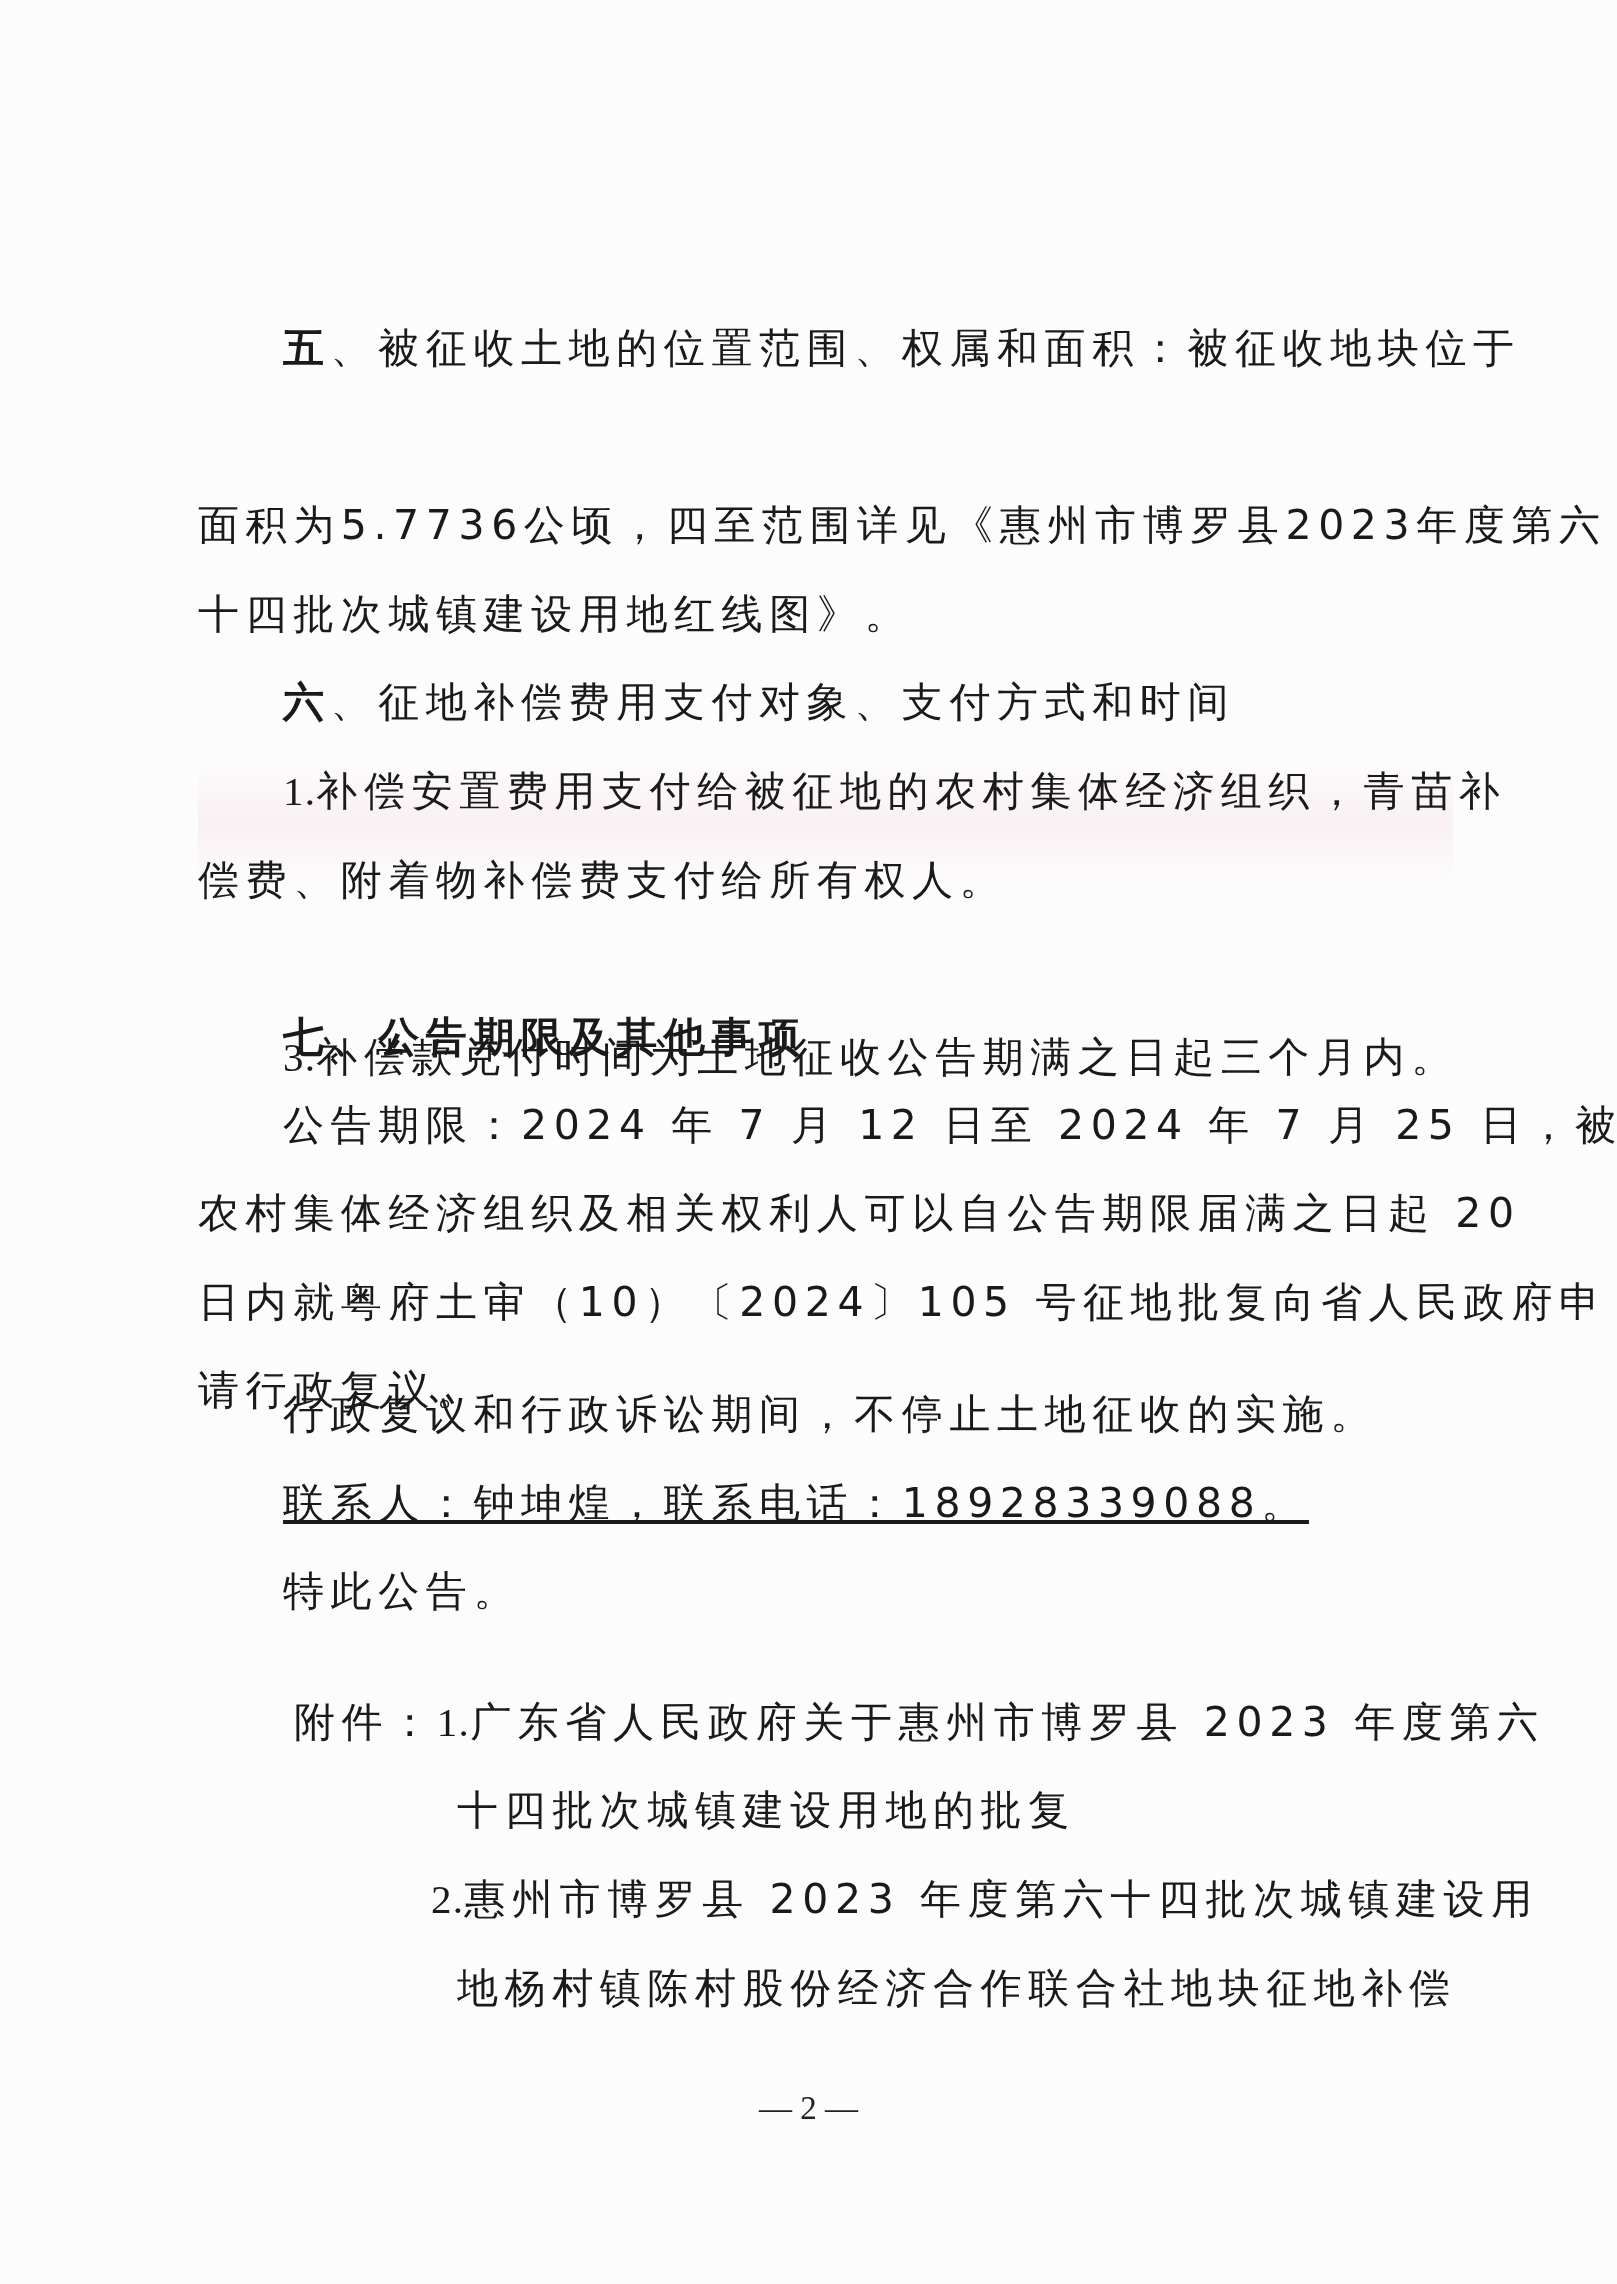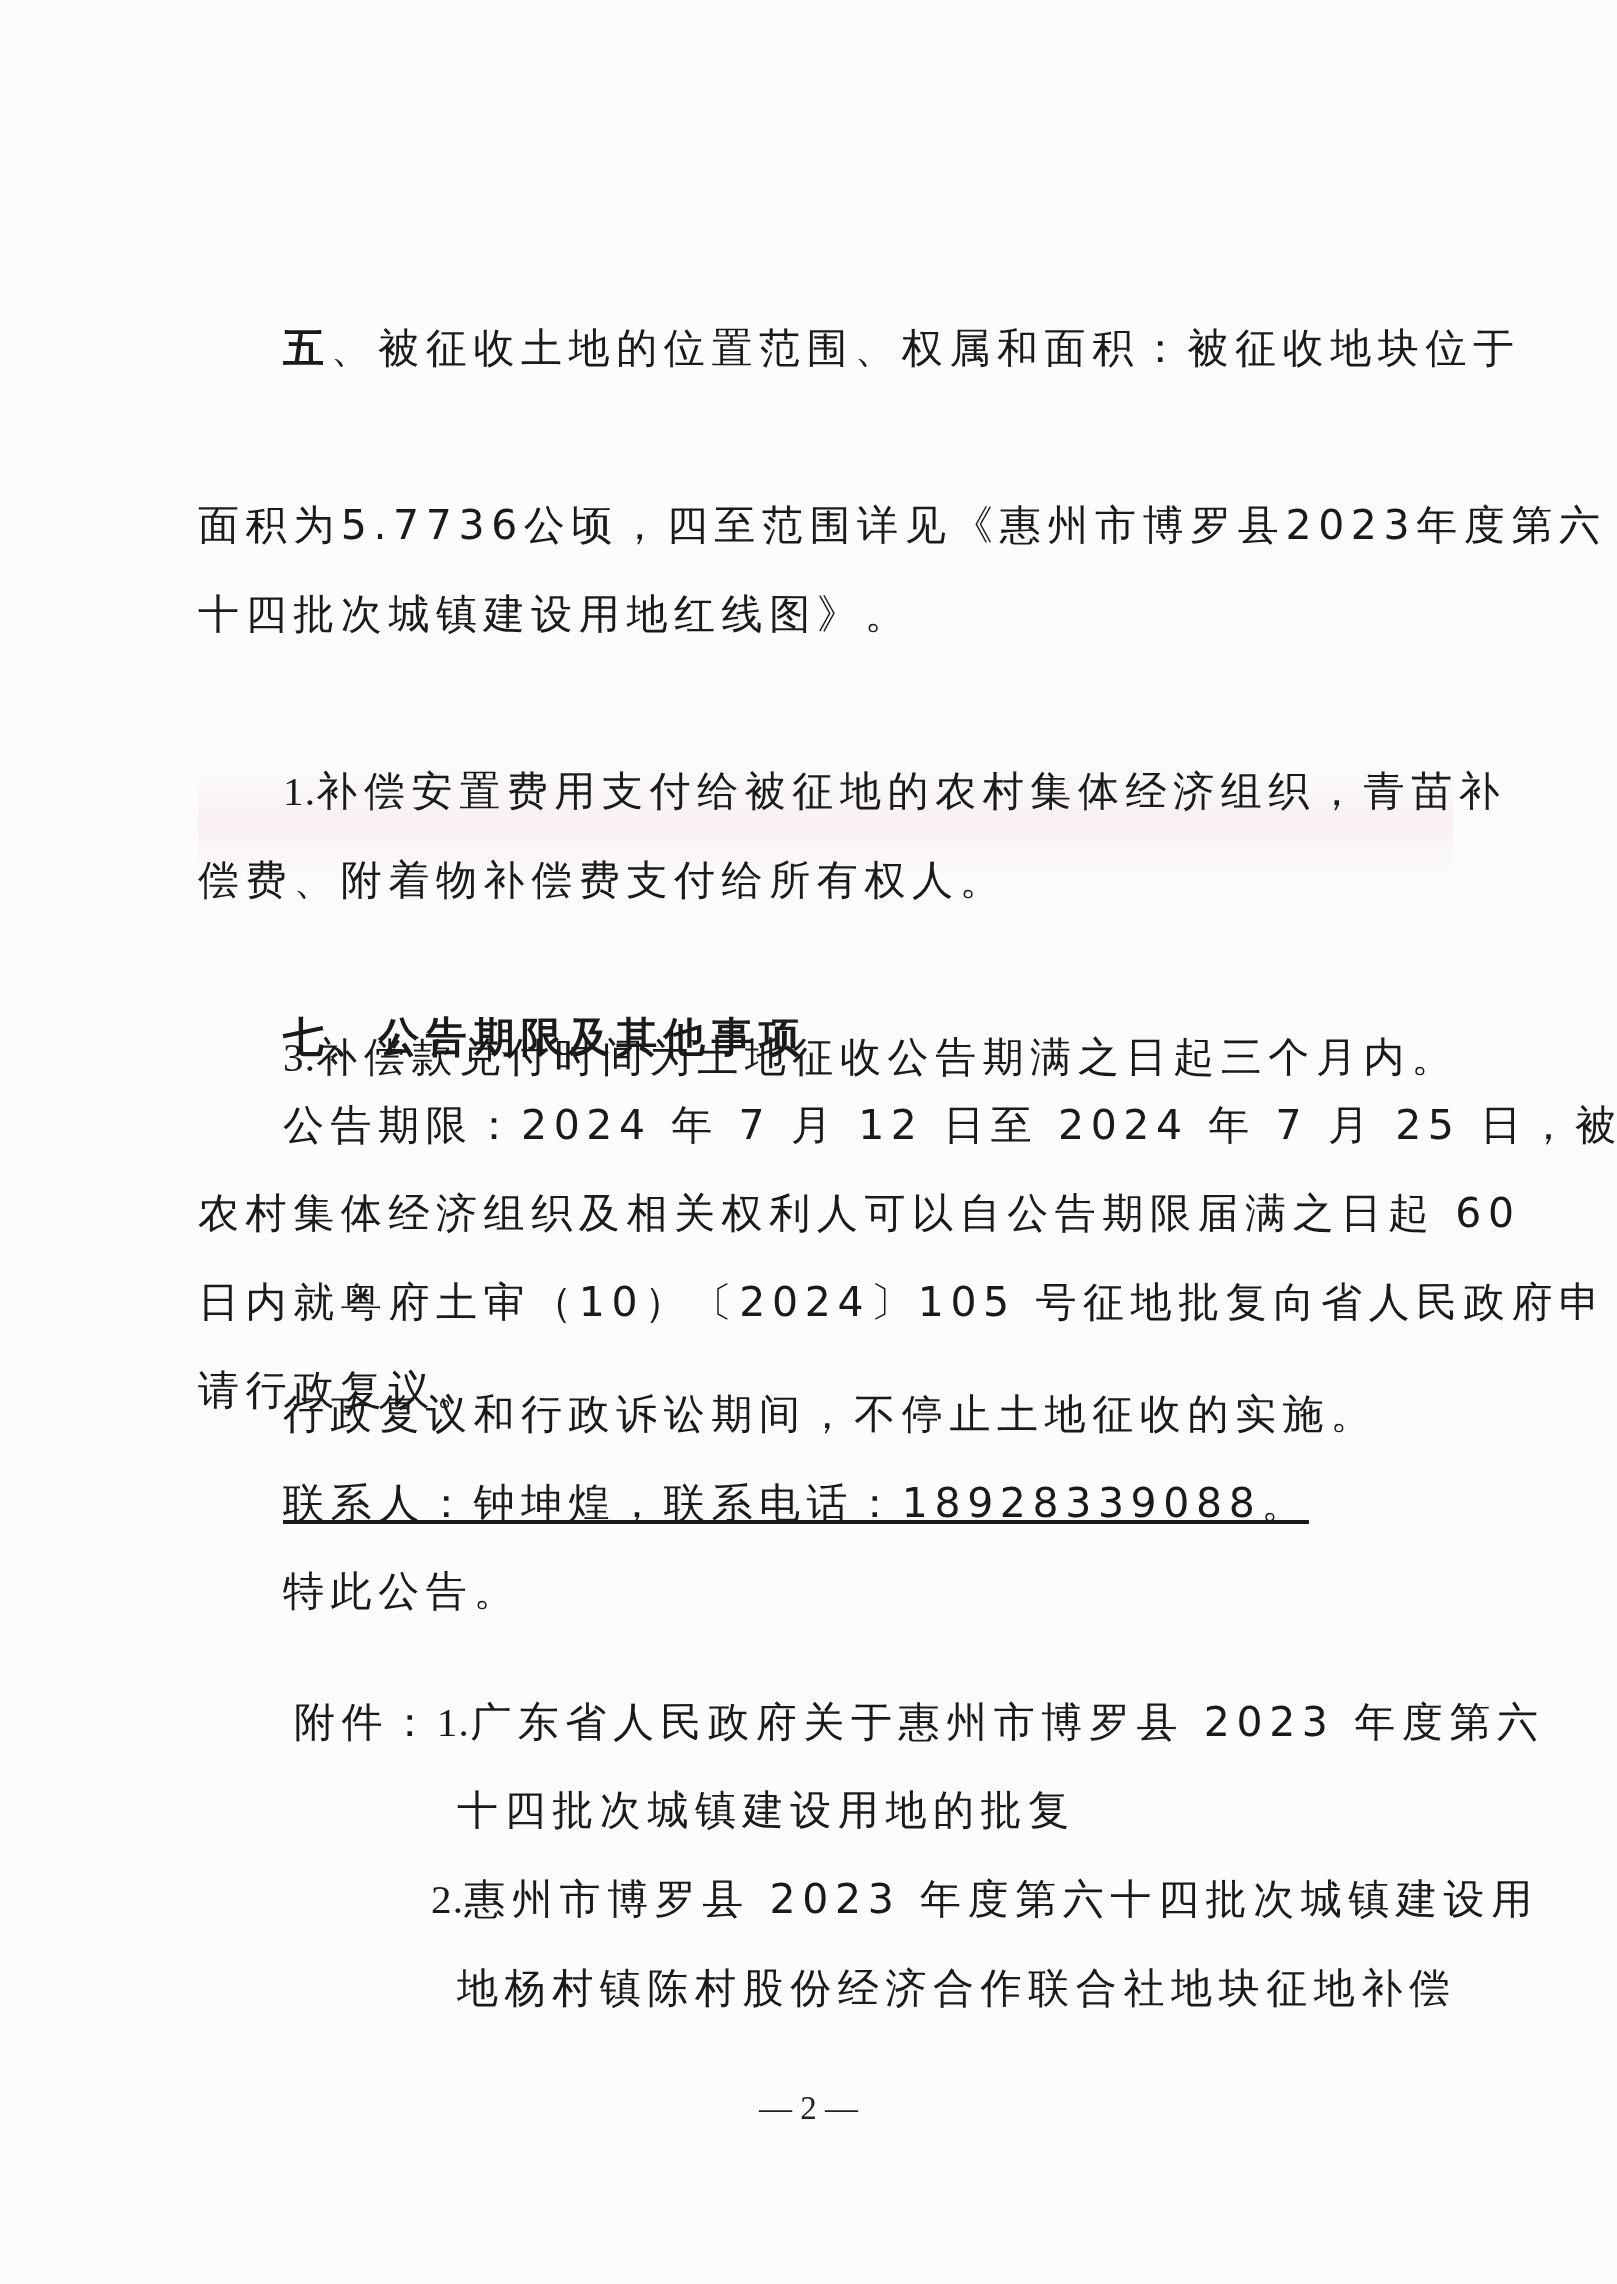--- a/index.html
+++ b/index.html
@@ -46,27 +46,28 @@
 </head>
 <body>
 
 <div class="page">
   <div class="ghost"></div>
 
   <div class="line" style="left:283px; top:328px;"><span class="bold">五</span><span>、被征收土地的位置范围、权属和面积：被征收地块位于</span></div>
   <div class="line" style="left:198px; top:505px;">面积为5.7736公顷，四至范围详见《惠州市博罗县2023年度第六</div>
   <div class="line" style="left:198px; top:594px;">十四批次城镇建设用地红线图》。</div>
 
+  <div class="line" style="left:283px; top:682px;"><span class="bold">六</span><span>、征地补偿费用支付对象、支付方式和时间</span></div>
   <div class="line" style="left:283px; top:771px;"><span class="num">1.</span><span>补偿安置费用支付给被征地的农村集体经济组织，青苗补</span></div>
   <div class="line" style="left:198px; top:860px;">偿费、附着物补偿费支付给所有权人。</div>
   <div class="line" style="left:283px; top:1037px;"><span class="num">3.</span><span>补偿款兑付时间为土地征收公告期满之日起三个月内。</span></div>
 
   <div class="line bold" style="left:283px; top:1017px;">七、公告期限及其他事项</div>
   <div class="line" style="left:283px; top:1105px;">公告期限：2024 年 7 月 12 日至 2024 年 7 月 25 日，被征地</div>
-  <div class="line" style="left:198px; top:1193px;">农村集体经济组织及相关权利人可以自公告期限届满之日起 60</div>
+  <div class="line" style="left:198px; top:1193px;">农村集体经济组织及相关权利人可以自公告期限届满之日起 20</div>
   <div class="line" style="left:198px; top:1282px;">日内就粤府土审（10）〔2024〕105 号征地批复向省人民政府申</div>
   <div class="line" style="left:198px; top:1370px;">请行政复议。</div>
   <div class="line" style="left:283px; top:1394px;">行政复议和行政诉讼期间，不停止土地征收的实施。</div>
   <div class="line" style="left:283px; top:1483px;text-decoration:underline;">联系人：钟坤煌，联系电话：18928339088。</div>
   <div class="line" style="left:283px; top:1571px;">特此公告。</div>
 
   <div class="line" style="left:294px; top:1702px;"><span>附件：</span><span class="num">1.</span><span>广东省人民政府关于惠州市博罗县 2023 年度第六</span></div>
   <div class="line" style="left:457px; top:1790px;">十四批次城镇建设用地的批复</div>
   <div class="line" style="left:431px; top:1879px;"><span class="num">2.</span><span>惠州市博罗县 2023 年度第六十四批次城镇建设用</span></div>
   <div class="line" style="left:457px; top:1968px;">地杨村镇陈村股份经济合作联合社地块征地补偿</div>

